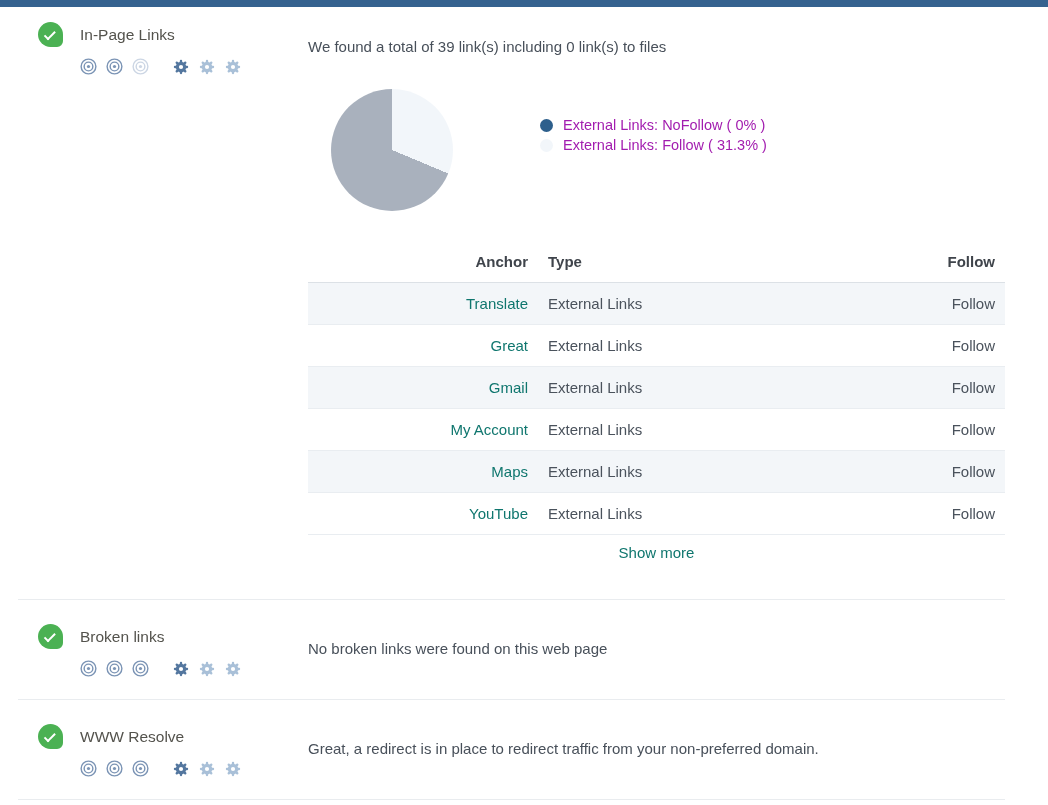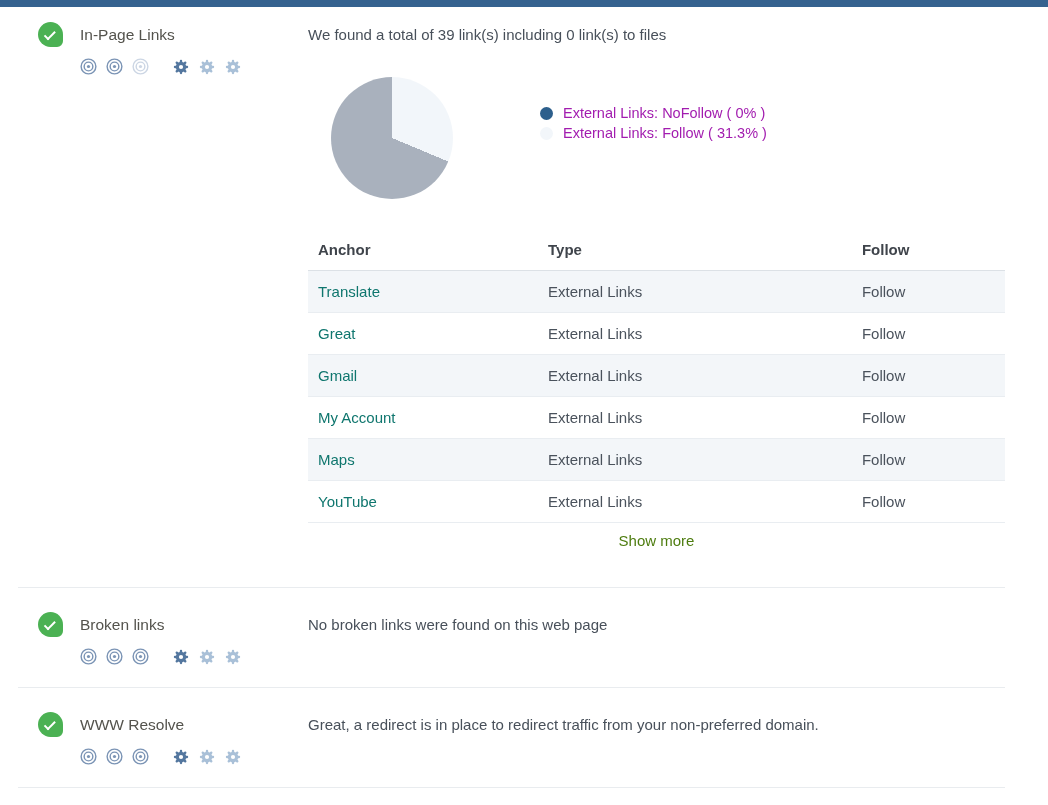--- a/index.html
+++ b/index.html
@@ -20,42 +20,42 @@
   .badge .check { width:11px; height:6px; border-left:2.5px solid #fff;
                   border-bottom:2.5px solid #fff; transform:rotate(-45deg) translateY(-1px); }
 
   .icon-row { display:flex; align-items:center; margin:11px 0 0 44px; }
   .icon-row .bullseye { margin-right:9px; display:inline-flex; }
   .icon-row .spacer { width:15px; }
   .icon-row .gear { margin-right:10px; display:inline-flex; }
   .bullseye.lit { color:#7b94b5; } .bullseye.dim { color:#ccd6e4; }
   .gear.lit { color:#54779f; }    .gear.dim { color:#a9c0d8; }
 
-  .summary-text { font-size:15px; color:#48505a; margin-top:4px; }
+  .summary-text { font-size:15px; color:#48505a; margin-top:16px; }
 
   
   .pie-row { display:flex; align-items:flex-start; margin-top:34px; }
   .pie { width:122px; height:122px; border-radius:50%; margin-left:23px; }
   .legend { margin-left:87px; margin-top:26px; }
   .legend-item { display:flex; align-items:center; height:20px; }
   .legend-dot { width:13px; height:13px; border-radius:50%; margin-right:10px; flex-shrink:0; }
   .legend-label { font-size:14.5px; color:#a21caf; white-space:nowrap; }
 
   
   table { width:100%; border-collapse:collapse; margin-top:30px; table-layout:fixed; }
-  th, td { font-size:15px; padding:12px 10px; text-align:left; }
+  th, td { font-size:15px; padding:12px 10px; text-align:right; }
   th { color:#3f444b; font-weight:bold; border-bottom:1px solid #dce1e6; }
   td { color:#4a525c; border-bottom:1px solid #e9edf1; }
   col.c-anchor { width:33%; } col.c-type { width:35%; } col.c-follow { width:32%; }
   .col-type { text-align:left; }
   .col-follow { padding-left:80px; }
   tbody tr:nth-child(odd) { background:#f3f6f9; }
   a.anchor-link { color:#0f766e; text-decoration:none; cursor:pointer; }
   .show-more-wrap { text-align:center; padding:9px 0 0 0; }
-  .show-more { font-size:15px; color:#4d7c0f; text-decoration:none; cursor:pointer; }
+  .show-more { font-size:15px; color:#0f766e; text-decoration:none; cursor:pointer; }
 
   hr.divider { border:none; border-top:1px solid #e9ecef; margin:0 0 0 -18px; }
   .sec1 { padding-top:15px; padding-bottom:37px; }
   .sec2, .sec3 { padding-top:24px; padding-bottom:22px; }
 </style>
 </head>
 <body>
 
 <div class="topbar"></div>
 

